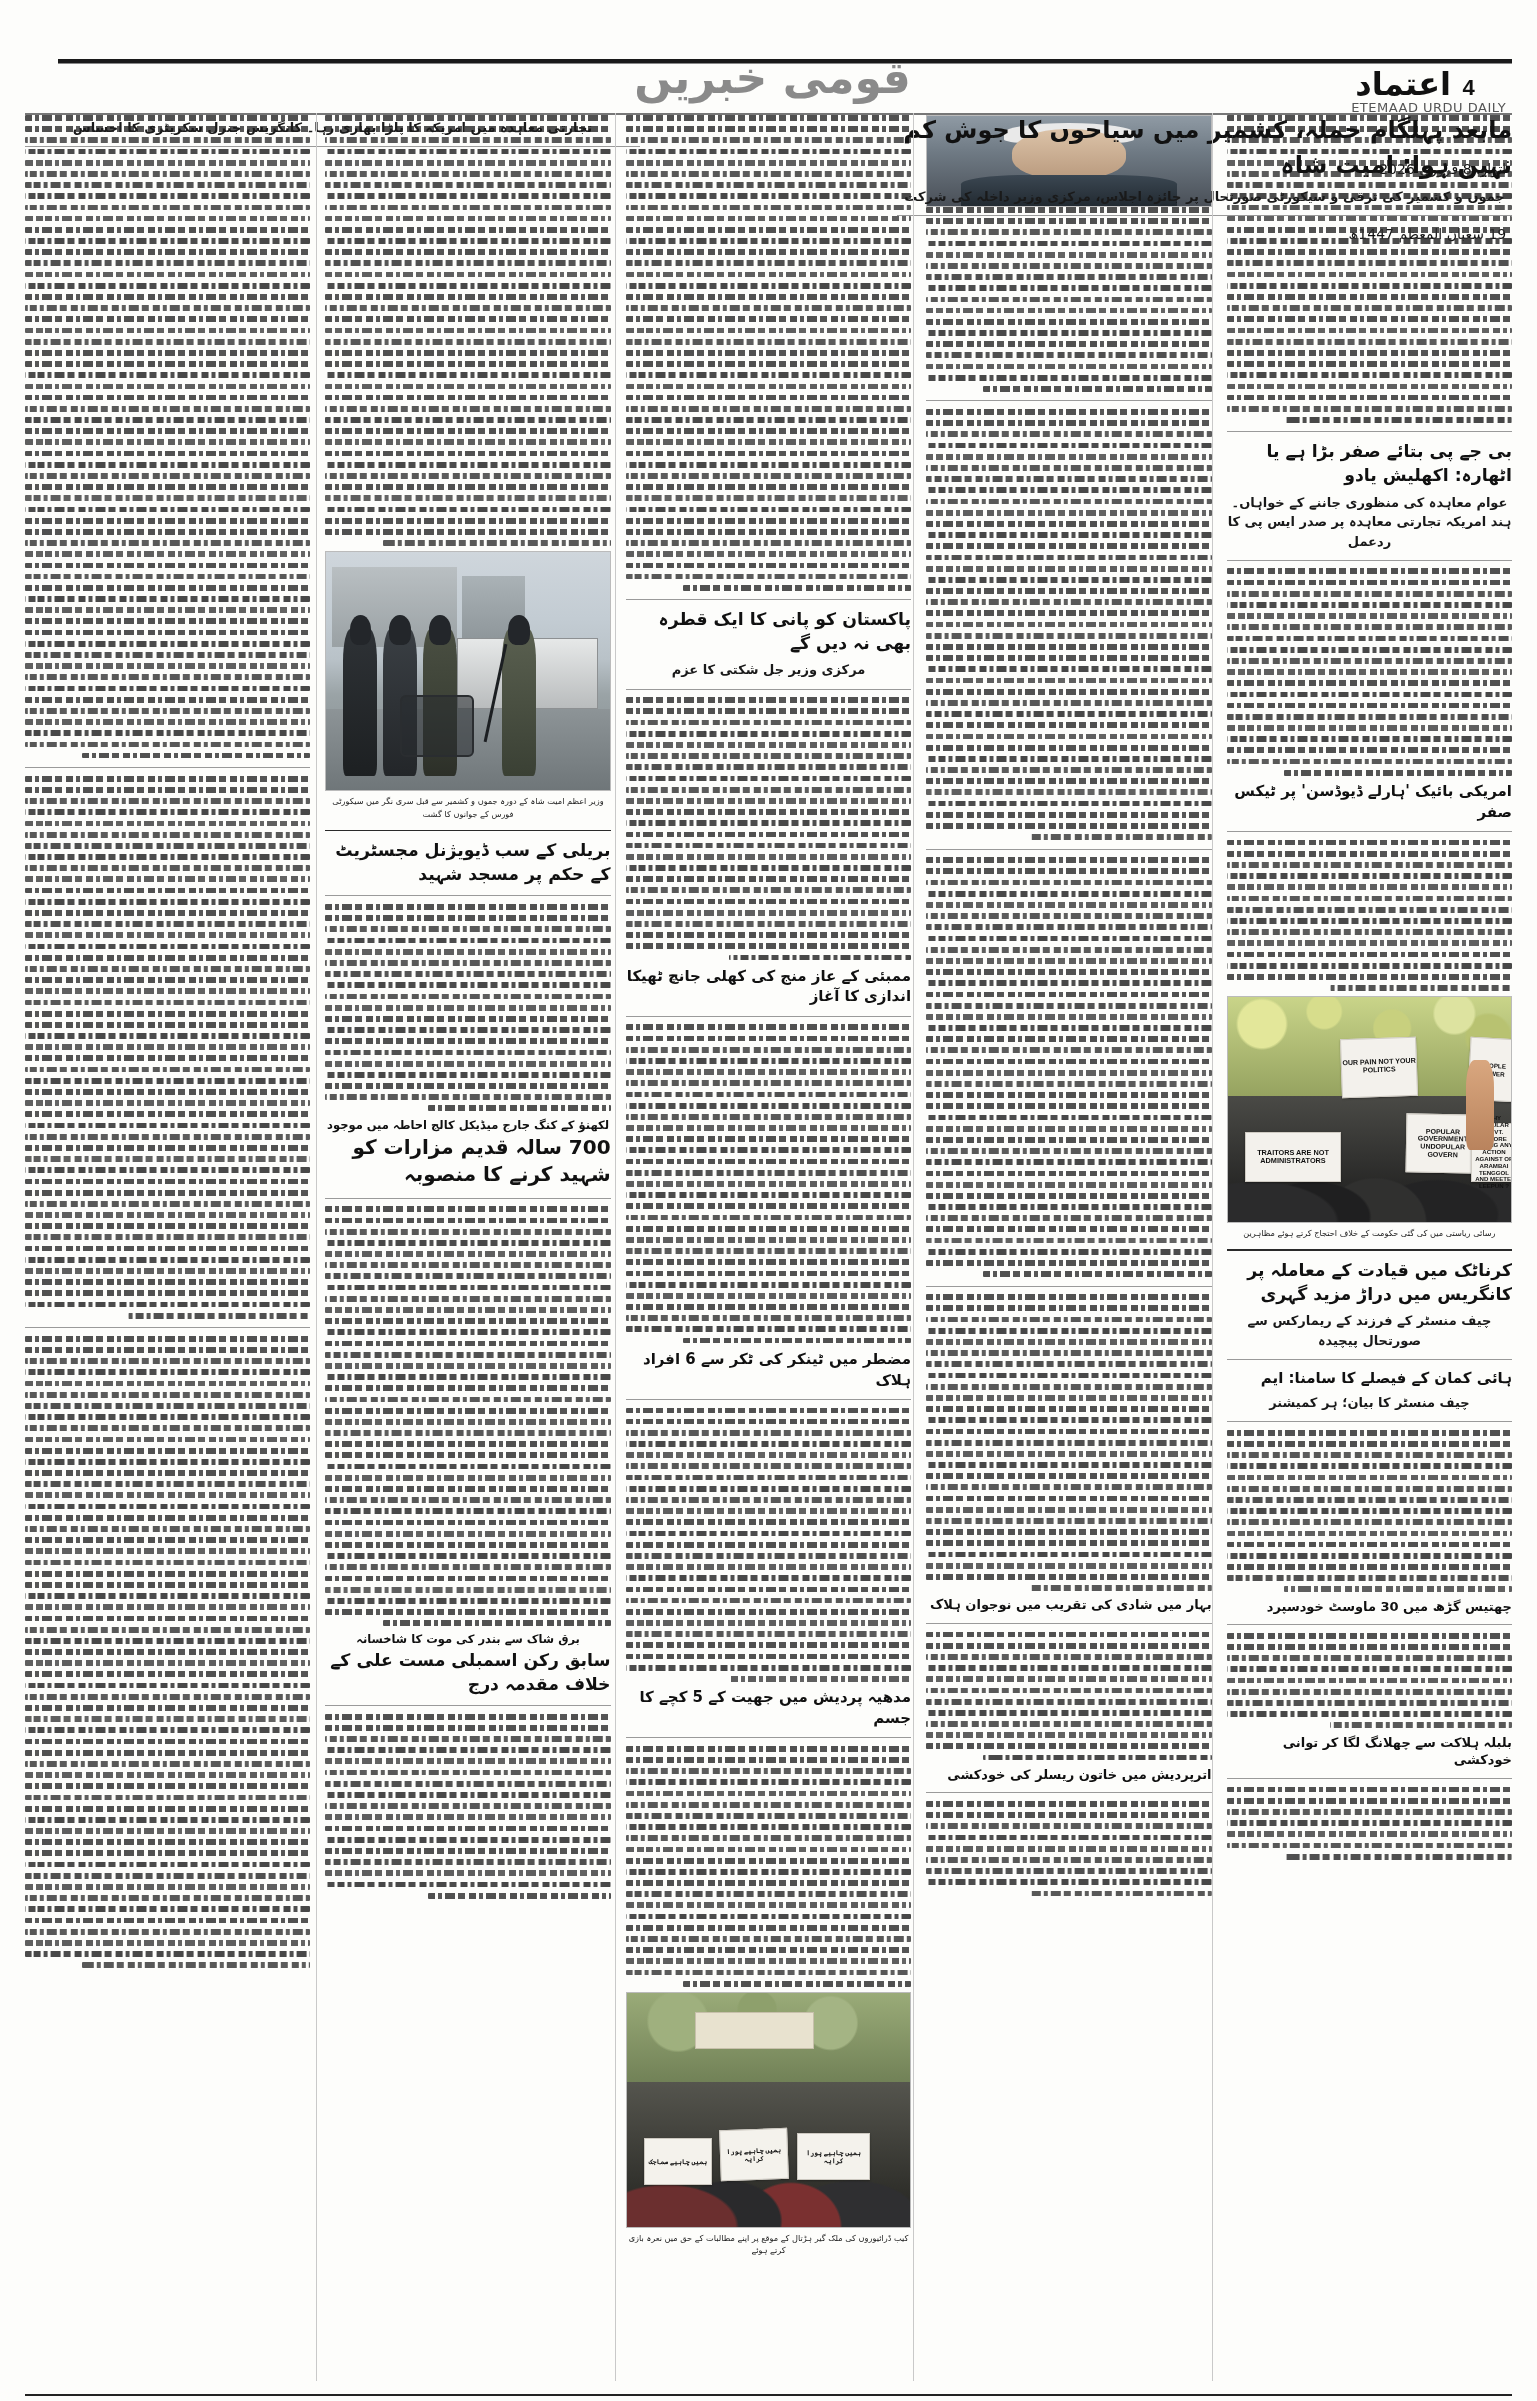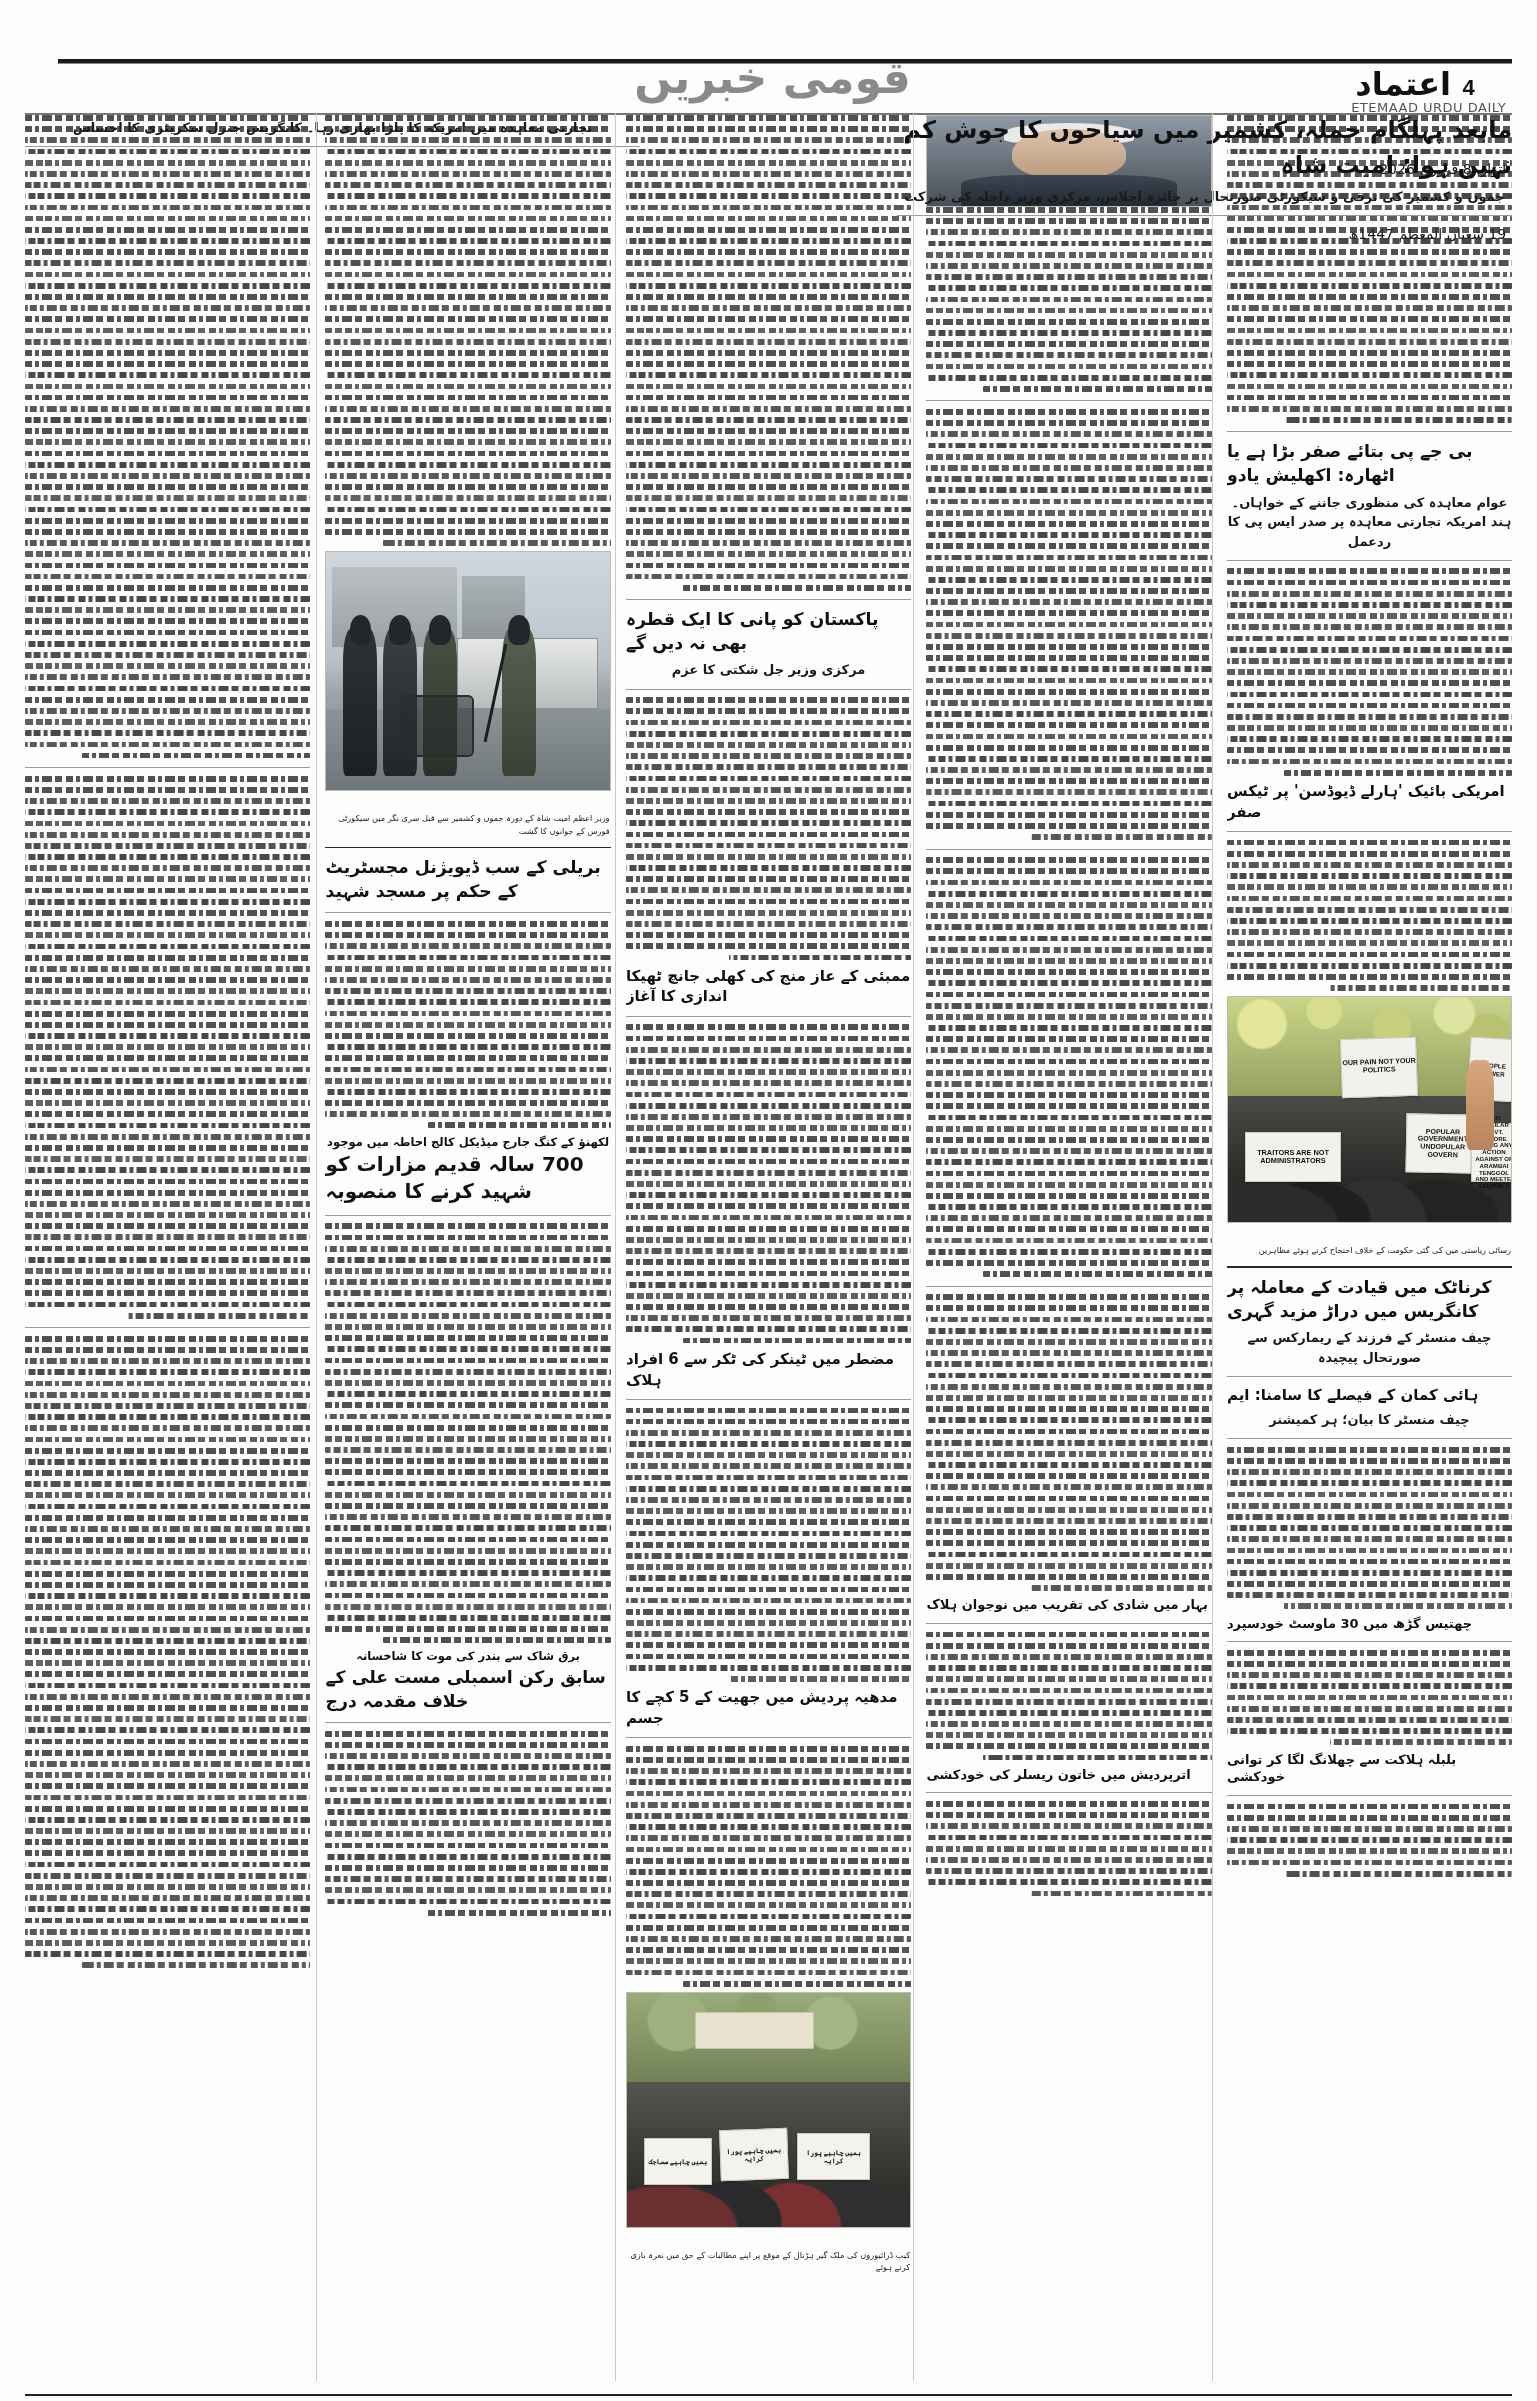--- a/index.html
+++ b/index.html
@@ -60,21 +60,21 @@
   .col + .col { }
   .colrule{
     position:absolute; top:0; bottom:0; width:1px; background:#c9c9c9;
   }
 
   
   .hl {
     font-family:"DejaVu Sans",sans-serif;
     font-weight:bold;
     color:#111;
-    text-align:left;
+    text-align:right;
     line-height:1.38;
     letter-spacing:-0.2px;
   }
   .hl-lead { font-size:24px; line-height:1.45; text-align:right; }
   .hl-lead2 { font-size:24px; line-height:1.45; text-align:right; }
   .sub {
     font-size:13px; font-weight:bold; text-align:center; color:#1a1a1a;
     line-height:1.5; margin-top:4.8px;
   }
   .hl-big { font-size:20px; }
@@ -104,21 +104,21 @@
   }
   .tx i:nth-child(3n)   { background-position: 4.8px 0; opacity:.78;}
   .tx i:nth-child(4n)   { background-position: 12.5px 0; opacity:.86;}
   .tx i:nth-child(5n)   { background-position: 20px 0; opacity:.75;}
   .tx i:nth-child(7n)   { background-position: 8.6px 0; }
   .tx i.short { width:64%; }
   .tx i.short2{ width:80%; }
 
   
   .photo { position:relative; width:100%; border:1px solid #bbb; overflow:hidden; }
-  .cap { font-size:8.2px; color:#222; text-align:right; line-height:1.5; padding:21px 1px 0; }
+  .cap { font-size:8.2px; color:#222; text-align:center; line-height:1.5; padding:4px 1px 0; }
 
   
   .ph-kashmir{
     height:240px;
     background:
       linear-gradient(180deg,#cfd6dc 0%, #c3ccd3 28%, #b9c2c8 45%, #9aa3a6 60%, #7e8789 100%);
   }
   .ph-kashmir .bldg{ position:absolute; top:6%; left:2%; width:44%; height:34%;
     background:linear-gradient(180deg,#b9bfc2,#9aa1a4); }
   .ph-kashmir .bldg2{ position:absolute; top:10%; left:48%; width:22%; height:28%;

